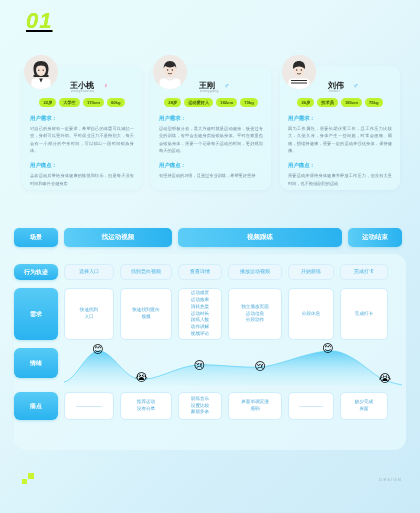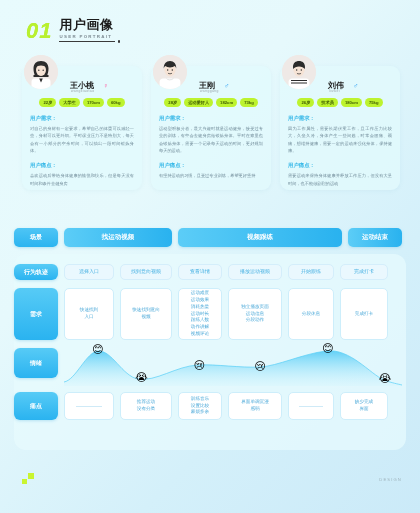--- a/index.html
+++ b/index.html
@@ -7,21 +7,21 @@
     width: 420px; height: 513px;
     font-family: "Liberation Sans", "DejaVu Sans", sans-serif;
     overflow: hidden;
   }
   body {
     background: linear-gradient(135deg, #e8fbfd 0%, #e6f9fc 35%, #d4f0fa 70%, #cbeaf8 100%);
     position: relative;
   }
 
   
-  .header { position: absolute; left: 26px; top: 18px; display: flex; align-items: flex-end; }
+  .header { position: absolute; left: 26px; top: 10px; display: flex; align-items: center; text-decoration: underline; }
   .num-badge {
     font-size: 22px; font-weight: bold; font-style: italic;
     color: #b8f030; letter-spacing: 1px;
     -webkit-text-stroke: 0px;
     line-height: 1;
     text-shadow: 0 0 0 #b8f030;
   }
   .title-wrap { margin-left: 7px; position: relative; }
   .title-cn { font-size: 13px; font-weight: bold; color: #1c1c1c; line-height: 1.1; letter-spacing: 0.5px; }
   .title-en { font-size: 4.4px; color: #7d8b92; letter-spacing: 1.3px; margin-top: 2px; font-weight: bold; }
@@ -130,25 +130,20 @@
   .sq { position: absolute; background: #c9f531; }
   .sq.a { width: 5px; height: 5px; left: 0; top: 6px; }
   .sq.b { width: 6px; height: 6px; left: 6px; top: 0; }
   .design-mark { position: absolute; right: 18px; bottom: 31px; font-size: 4.2px; color: #9fb4bd; letter-spacing: 1.1px; }
 </style>
 </head>
 <body>
 
 <div class="header">
   <div class="num-badge">01</div>
-  <div class="title-wrap">
-    <div class="title-cn">用户画像</div>
-    <div class="title-en">USER PORTRAIT</div>
-    <div class="title-rule"></div>
-  </div>
 </div>
 
 <div class="cards">
 
   <div class="card">
     <div class="avatar">
       <svg viewBox="0 0 34 34">
         <circle cx="17" cy="17" r="17" fill="#efe9e6"></circle>
         <path d="M17 6c-5 0-7.5 3-7.5 7.5 0 3 .6 5 1.3 6.2l-1.3.4v2h15v-2l-1.3-.4c.7-1.2 1.3-3.2 1.3-6.2C24.5 9 22 6 17 6z" fill="#2b2b2b"></path>
         <ellipse cx="17" cy="15" rx="5" ry="6" fill="#f6e3d5"></ellipse>

